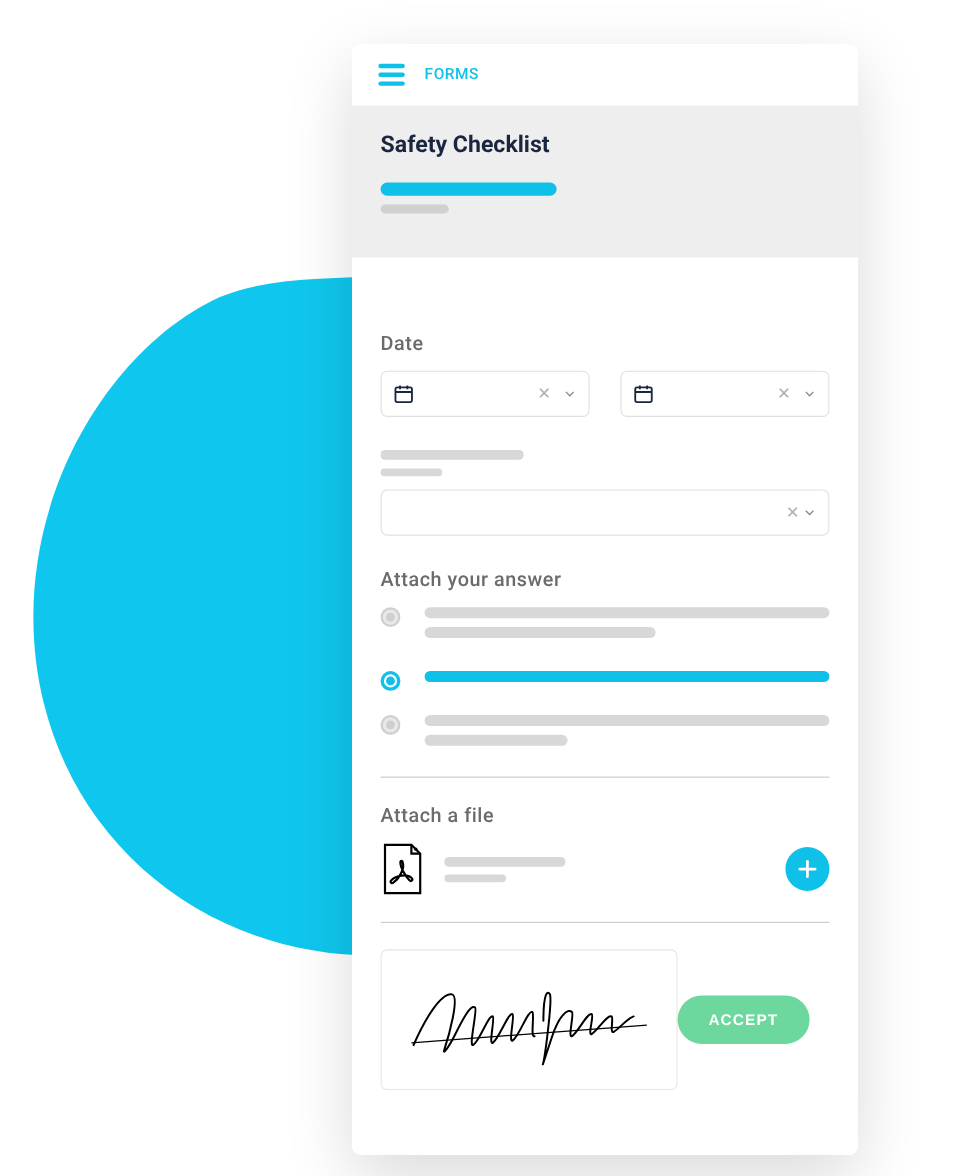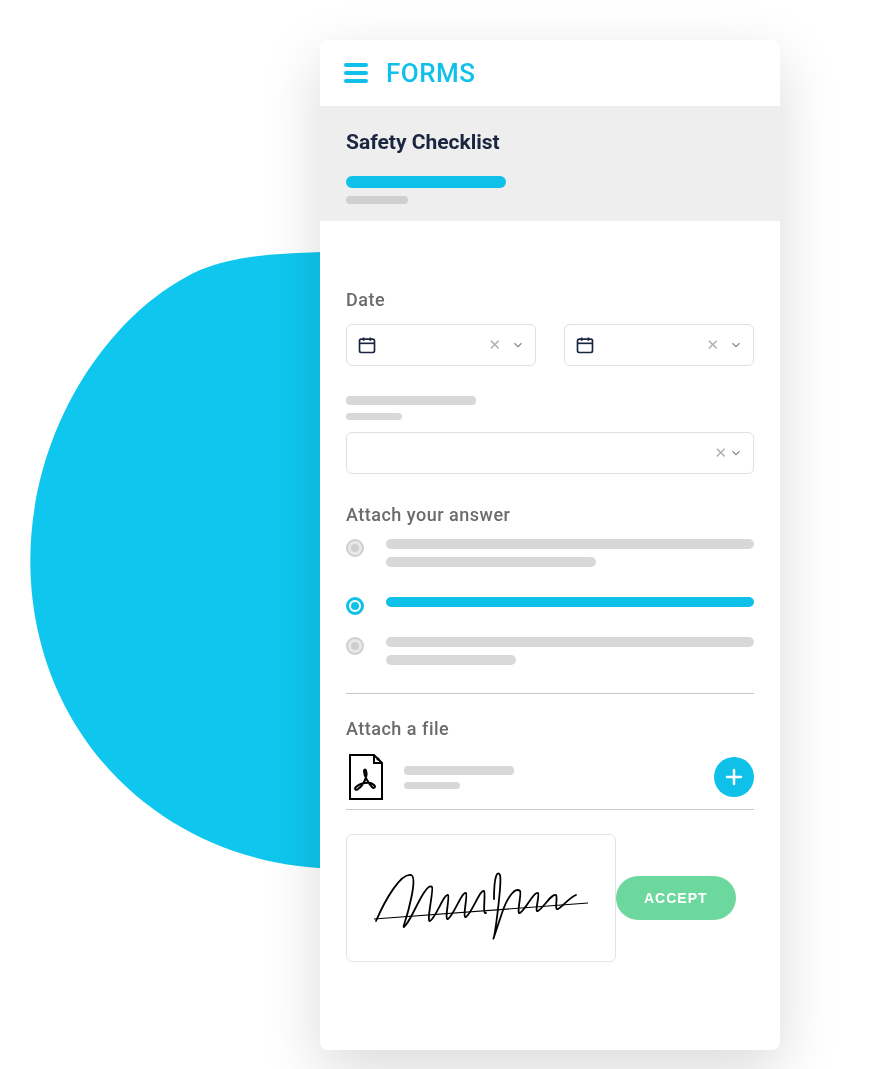--- a/index.html
+++ b/index.html
@@ -46,27 +46,27 @@
       cursor: pointer;
     }
     .hamburger span {
       width: 24px;
       height: 4px;
       background: #0FC1E9;
       border-radius: 2px;
     }
     .title {
       color: #0FC1E9;
-      font-size: 26px;
+      font-size: 14px;
       font-weight: 500;
       letter-spacing: 0.5px;
     }
     .header-section {
       background: #EEEEEE;
-      padding: 24px 26px 17px;
+      padding: 24px 26px 40px;
     }
     .form-title {
       color: #1A2540;
       font-size: 21px;
       font-weight: 700;
       margin-bottom: 22px;
     }
     .progress-bar1 {
       width: 160px;
       height: 12px;
@@ -181,21 +181,21 @@
       height: 10px;
       border-radius: 5px;
       margin-bottom: 8px;
     }
     .bar.gray { background: #D8D8D8; }
     .bar.cyan { background: #0FC1E9; }
     .bar.w-full { width: 100%; }
     .bar.w-200 { width: 210px; }
     .bar.w-130 { width: 130px; }
     .attach-section {
-      padding-bottom: 8px;
+      padding-bottom: 24px;
       border-bottom: 1px solid #C8C8C8;
       margin-bottom: 24px;
     }
     .attach-row {
       display: flex;
       align-items: center;
       gap: 18px;
     }
     .file-icon-wrap {
       width: 40px;

